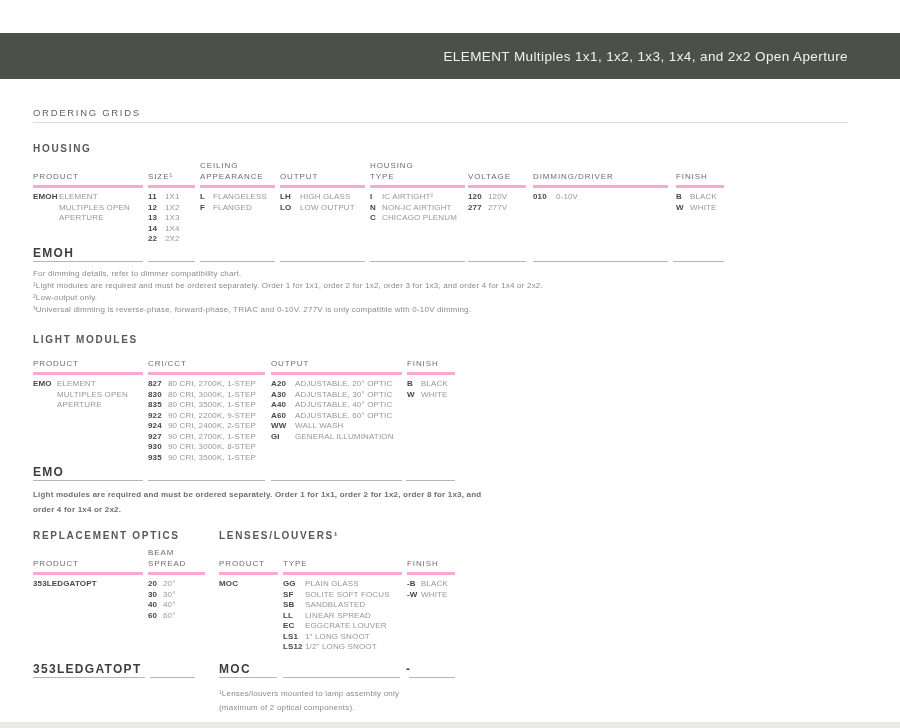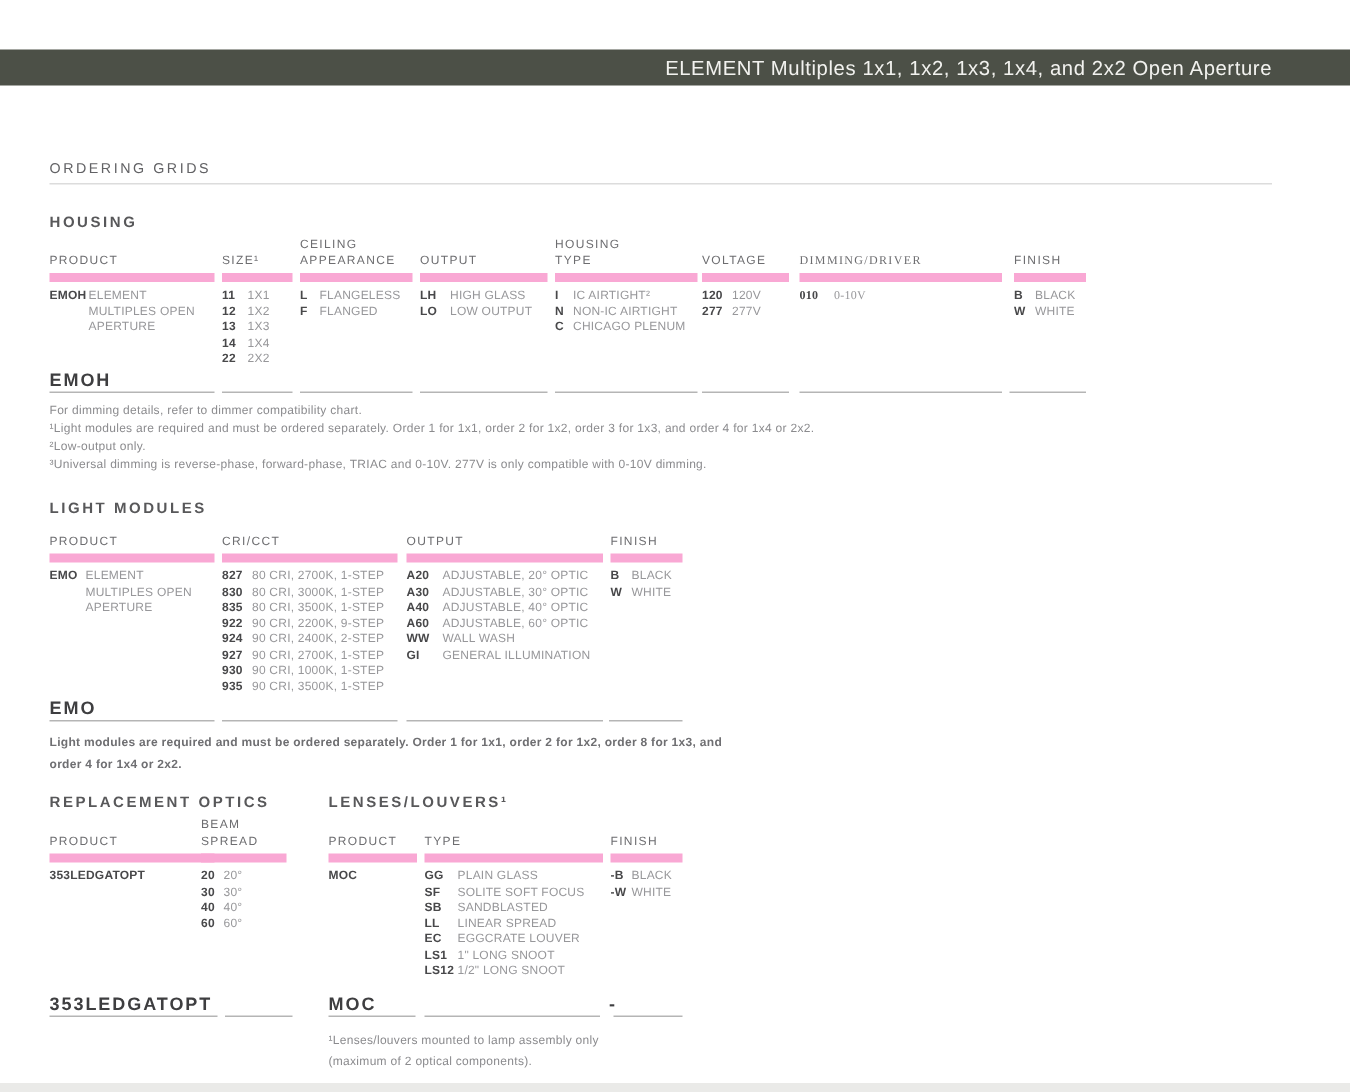--- a/index.html
+++ b/index.html
@@ -4,35 +4,35 @@
 <style>
   html,body{margin:0;padding:0;}
   body{
     width:900px;height:728px;position:relative;background:#ffffff;
     font-family:"Liberation Sans", sans-serif;overflow:hidden;
     -webkit-font-smoothing:antialiased;
   }
   .abs{position:absolute;}
   
   .topbar{
-    left:0;top:33px;width:900px;height:24px;background:#4c5047;
+    left:0;top:33px;width:900px;height:46px;background:#4c5047;
     display:flex;align-items:center;justify-content:flex-end;
     padding-right:52px;box-sizing:border-box;
     color:#f2f2ef;font-size:13.5px;letter-spacing:0.4px;font-weight:400;
   }
   
   .grids-label{font-size:9.5px;letter-spacing:1.7px;color:#626265;}
   .rule{border-top:1px solid #dcdcdc;height:0;}
   .sec-title{font-size:10px;font-weight:700;letter-spacing:1.7px;color:#58585a;}
   
   .otable{position:absolute;}
   .col{position:absolute;top:0;}
   .hdr{
     display:flex;align-items:flex-end;box-sizing:border-box;
-    border-bottom:6px solid #f9a8d4;padding-bottom:3px;
+    border-bottom:3px solid #f9a8d4;padding-bottom:3px;
     font-size:8px;letter-spacing:0.9px;color:#6d6d70;
     white-space:pre-line;line-height:10.5px;width:100%;
   }
   .hdr2{height:27px;} 
   .hdr1{height:14px;}
   .rows{padding-top:4px;}
   .srow{display:flex;line-height:10.5px;font-size:8px;letter-spacing:0.15px;}
   .srow .code{font-weight:700;color:#48484a;flex:none;width:var(--cw,20px);}
   .srow .desc{color:#97979a;}
   
@@ -148,21 +148,21 @@
     <div class="srow">
           <span class="code">120</span>
           <span class="desc">120V</span>
         </div>
         <div class="srow">
           <span class="code">277</span>
           <span class="desc">277V</span>
         </div>
       </div>
   </div>
-  <div class="col" style="left:500px;width:135px;font-family:Liberation Serif, serif;--cw:23px;">
+  <div class="col" style="left:500px;width:135px;--cw:23px;">
     <div class="hdr hdr2">DIMMING/DRIVER</div>
     <div class="rows">
 
         <div class="srow">
           <span class="code">010</span>
           <span class="desc">0-10V</span>
         </div>
       </div>
   </div>
   <div class="col" style="left:643px;width:48px;--cw:14px;">
@@ -232,21 +232,21 @@
         <div class="srow">
           <span class="code">924</span>
           <span class="desc">90 CRI, 2400K, 2-STEP</span>
         </div>
         <div class="srow">
           <span class="code">927</span>
           <span class="desc">90 CRI, 2700K, 1-STEP</span>
         </div>
         <div class="srow">
           <span class="code">930</span>
-          <span class="desc">90 CRI, 1000K, 1-STEP</span>
+          <span class="desc">90 CRI, 3000K, 8-STEP</span>
         </div>
         <div class="srow">
           <span class="code">935</span>
           <span class="desc">90 CRI, 3500K, 1-STEP</span>
         </div>
       </div>
   </div>
   <div class="col" style="left:238px;width:131px;--cw:24px;">
     <div class="hdr hdr1">OUTPUT</div>
     <div class="rows">
@@ -309,21 +309,21 @@
   <div class="col" style="left:0;width:110px;--cw:60px;">
     <div class="hdr hdr2">PRODUCT</div>
     <div class="rows">
 
     <div class="srow">
           <span class="code">353LEDGATOPT</span>
           <span class="desc"></span>
         </div>
       </div>
   </div>
-  <div class="col" style="left:101px;width:57px;--cw:15px;">
+  <div class="col" style="left:115px;width:57px;--cw:15px;">
     <div class="hdr hdr2">BEAM
 SPREAD</div>
     <div class="rows">
 
     <div class="srow">
           <span class="code">20</span>
           <span class="desc">20°</span>
         </div>
         <div class="srow">
           <span class="code">30</span>

